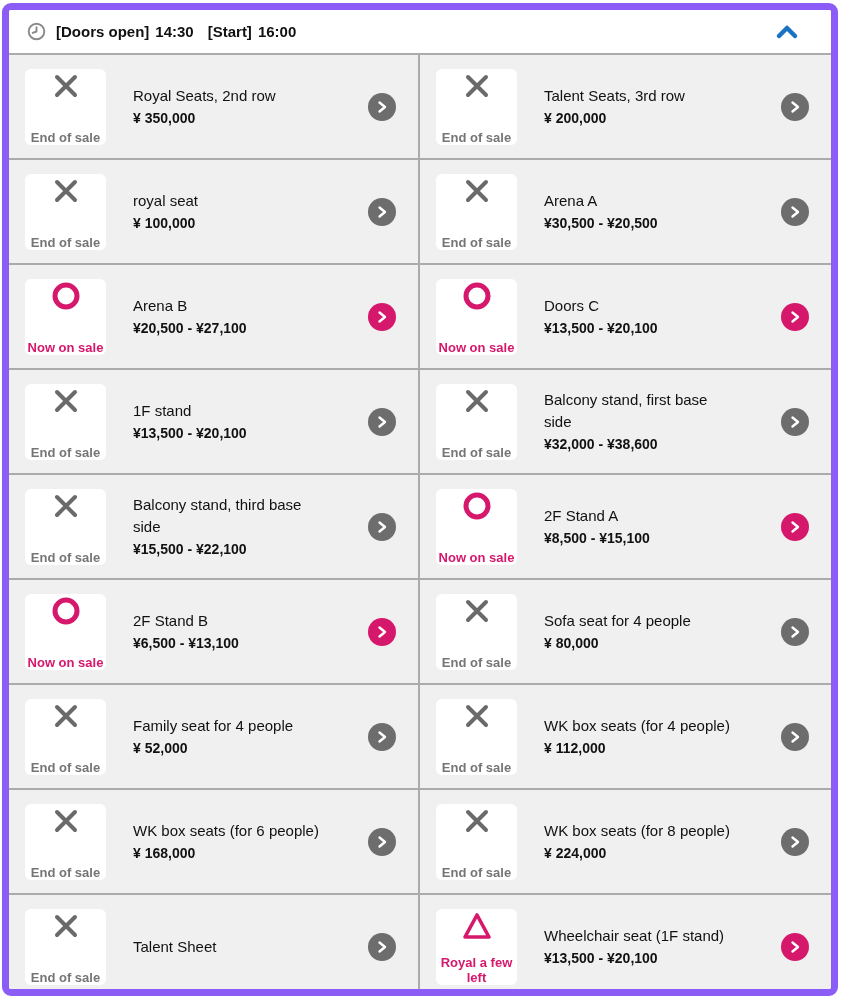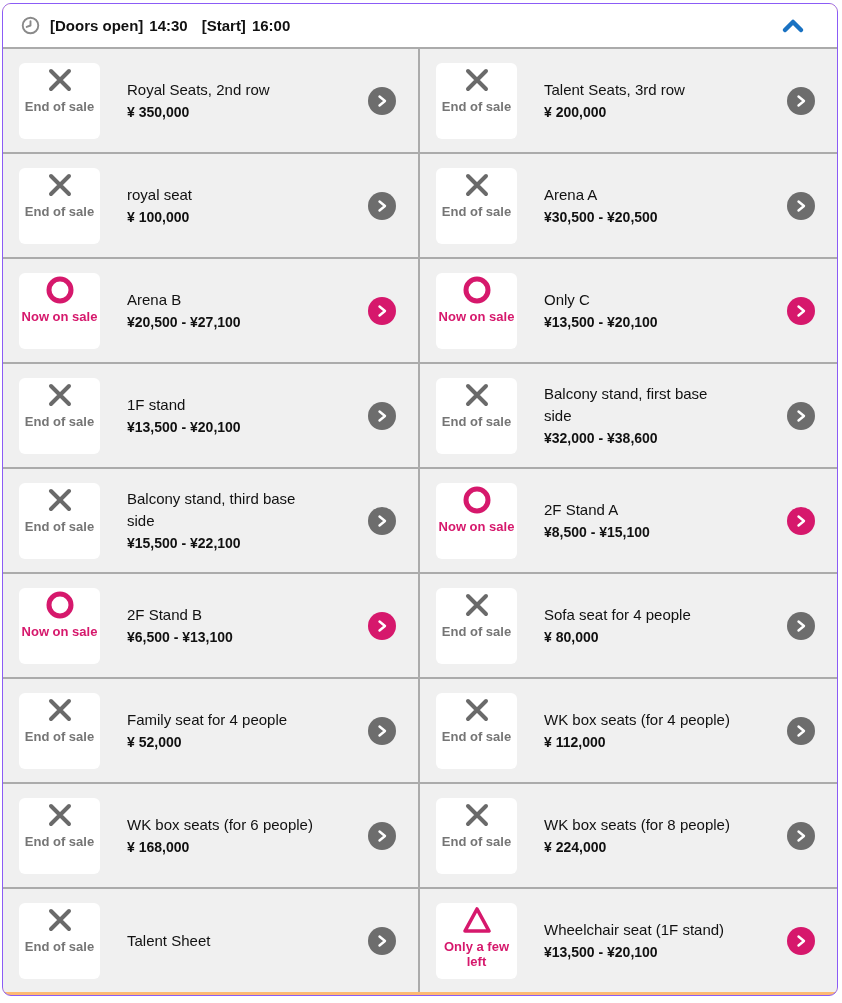--- a/index.html
+++ b/index.html
@@ -1,19 +1,19 @@
 <!DOCTYPE html>
 <html><head>
 <meta charset="utf-8">
 <style>
   html,body{margin:0;padding:0;background:#fff;}
   body{width:842px;height:1003px;font-family:"Liberation Sans",sans-serif;-webkit-font-smoothing:antialiased;}
   .panel{
     position:absolute;left:2px;top:3px;width:836px;height:993px;
-    background:#fdba74;border:1px solid #8b5cf6;border-radius:9px;overflow:hidden;
+    background:#fef9c3;border:7px solid #8b5cf6;border-radius:9px;overflow:hidden;
     box-sizing:border-box;
   }
   
   .hdr{
     height:43px;display:flex;align-items:center;padding:0 18px;background:#fff;
     cursor:pointer;
   }
   .hdr .clock{width:19px;height:19px;flex:none;margin-right:10px;}
   .hdr-text{font-size:15px;font-weight:bold;color:#111;}
   .hdr-text .t{margin-right:6px;}
@@ -22,21 +22,21 @@
   
   .grid{display:grid;grid-template-columns:1fr 1fr;grid-auto-rows:105px;}
   .cell{
     background:#f0f0f0;border-top:2px solid #ababab;box-sizing:border-box;
     display:flex;align-items:center;padding:0 22px 0 16px;cursor:pointer;
   }
   .cell.colL{border-right:2px solid #ababab;}
   
   .sbox{
     width:81px;height:76px;background:#fff;border-radius:6px;flex:none;
-    display:flex;flex-direction:column;align-items:center;justify-content:flex-start;
+    display:flex;flex-direction:column;align-items:center;justify-content:space-between;
     text-align:center;
   }
   .sbox .sicon{width:34px;height:34px;display:block;margin-bottom:2px;}
   .slabel{font-size:13px;font-weight:bold;line-height:15px;padding:0 2px;}
   .st-end .slabel{color:#757575;}
   .st-now .slabel,.st-few .slabel{color:#d6186c;}
   
   .info{margin-left:27px;width:194px;}
   .tname{font-size:15px;font-weight:normal;color:#111;line-height:22px;}
   .tprice{font-size:14px;font-weight:bold;color:#111;line-height:22px;}
@@ -155,21 +155,21 @@
     </button>
   </div>
       <div class="cell st-now colR">
     <div class="sbox">
       <span class="sicon"><svg viewBox="0 0 34 34">
               <circle cx="17" cy="17" r="11" fill="none" stroke="#d6186c" stroke-width="5"></circle>
             </svg></span>
       <span class="slabel">Now on sale</span>
     </div>
     <div class="info">
-      <div class="tname">Only C</div>
+      <div class="tname">Doors C</div>
       <div class="tprice">¥13,500 - ¥20,100</div>
     </div>
     <button class="go">
       <svg viewBox="0 0 14 14">
         <path d="M4.5 2.5 L10 7 L4.5 11.5" fill="none" stroke="#ffffff" stroke-width="2.4" stroke-linecap="round" stroke-linejoin="round"></path>
       </svg>
     </button>
   </div>
       <div class="cell st-end colL">
     <div class="sbox">
@@ -355,21 +355,21 @@
       <svg viewBox="0 0 14 14">
         <path d="M4.5 2.5 L10 7 L4.5 11.5" fill="none" stroke="#ffffff" stroke-width="2.4" stroke-linecap="round" stroke-linejoin="round"></path>
       </svg>
     </button>
   </div>
       <div class="cell st-few colR">
     <div class="sbox">
       <span class="sicon"><svg viewBox="0 0 34 34">
               <path d="M17 6 L29 28 L5 28 Z" fill="none" stroke="#d6186c" stroke-width="3.6" stroke-linejoin="round"></path>
             </svg></span>
-      <span class="slabel">Only a few left</span>
+      <span class="slabel">Royal a few left</span>
     </div>
     <div class="info">
       <div class="tname">Wheelchair seat (1F stand)</div>
       <div class="tprice">¥13,500 - ¥20,100</div>
     </div>
     <button class="go">
       <svg viewBox="0 0 14 14">
         <path d="M4.5 2.5 L10 7 L4.5 11.5" fill="none" stroke="#ffffff" stroke-width="2.4" stroke-linecap="round" stroke-linejoin="round"></path>
       </svg>
     </button>

